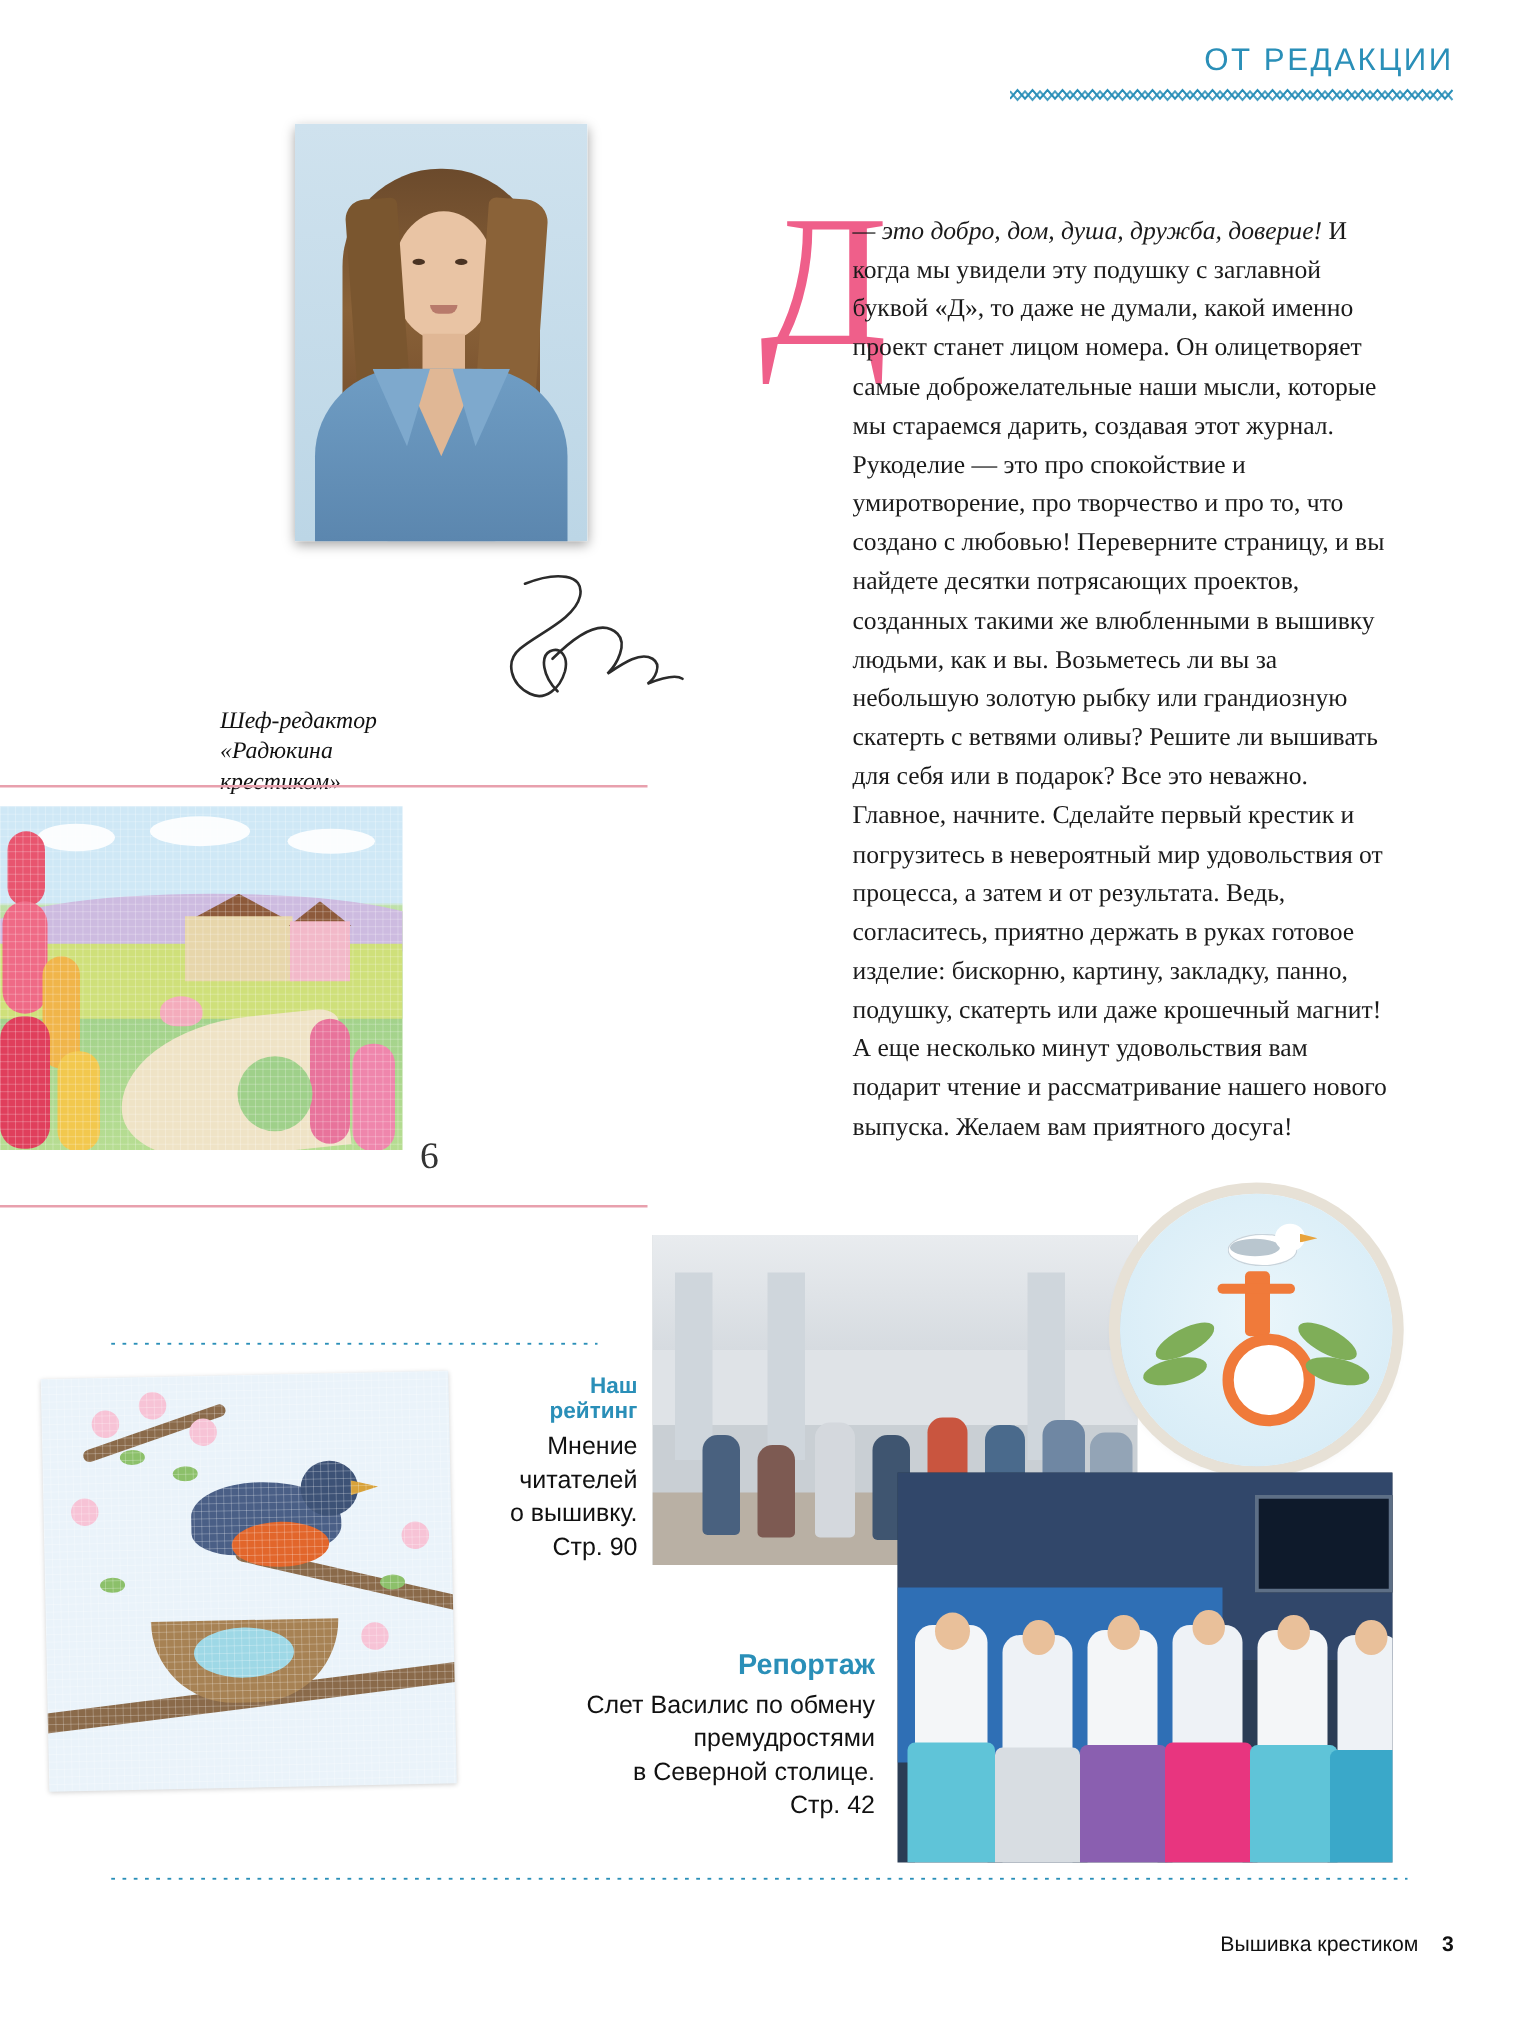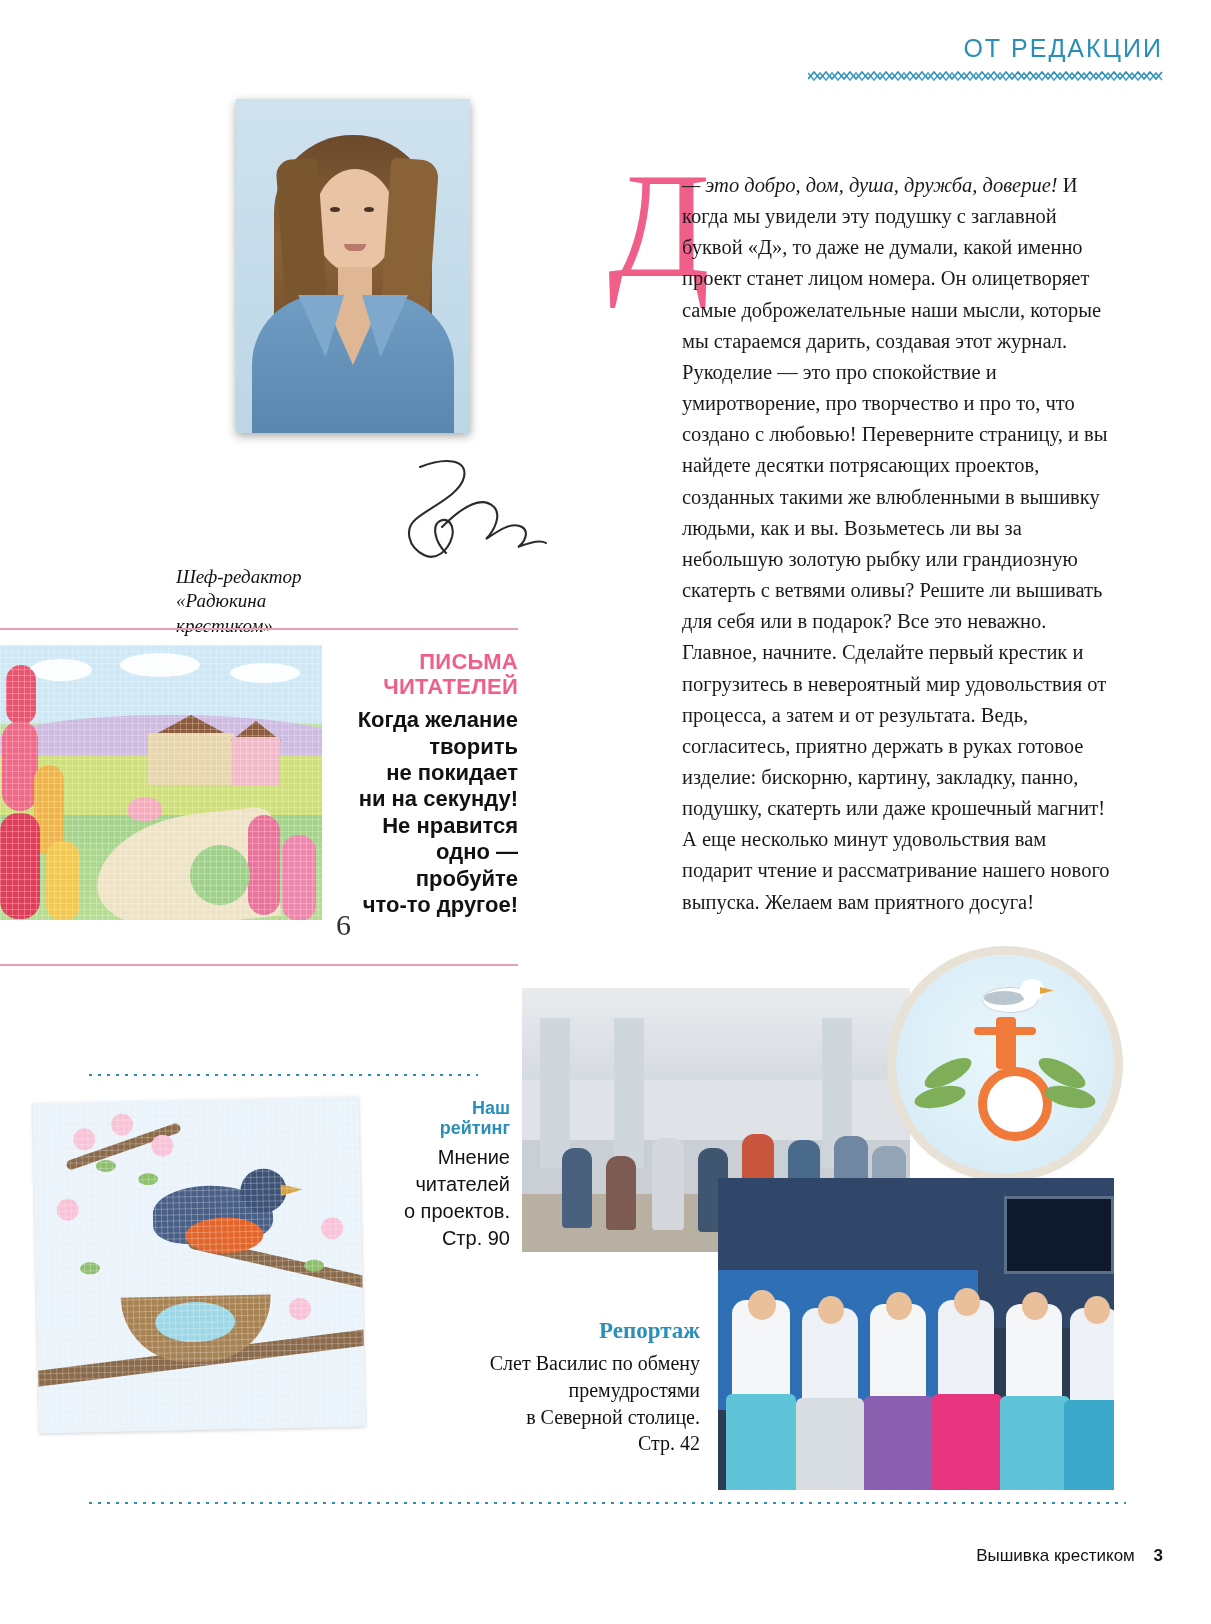--- a/index.html
+++ b/index.html
@@ -220,21 +220,21 @@
   }
   .rp-wall{position:absolute;left:0;top:0;width:396px;height:150px;background:#31476a;}
   .rp-screen{position:absolute;left:286px;top:18px;width:104px;height:72px;background:#0e1a2b;border:3px solid #5d6f86;}
   .rp-banner{position:absolute;left:0;top:92px;width:260px;height:140px;background:#2f6fb5;}
   .rp-person{position:absolute;bottom:0;border-radius:14px 14px 0 0;}
   .rp-head{position:absolute;border-radius:50%;background:#e9c09a;}
   .rp-skirt{position:absolute;bottom:0;border-radius:6px 6px 0 0;}
 
   .reportage-block{
     position:absolute;left:420px;top:1318px;width:280px;
-    font-family:Liberation Serif, serif;text-align:right;
+    font-family:Liberation Sans, sans-serif;text-align:right;
   }
   .rep-kicker{color:#2a8fb8;font-weight:bold;font-size:23px;}
   .rep-text{margin-top:6px;color:#111;font-size:20px;line-height:1.34;}
 
   
   .footer{
     position:absolute;right:48px;top:1546px;
     font-family:"Liberation Sans", sans-serif;font-size:17px;color:#111;
   }
   .footer .num{margin-left:14px;font-weight:bold;}
@@ -308,36 +308,20 @@
     <div class="li-hollyhock" style="left:2px;top:76px;width:36px;height:90px;background:#ef6a86;border-radius:18px;"></div>
     <div class="li-hollyhock" style="left:34px;top:120px;width:30px;height:90px;background:#f0b54a;border-radius:16px;"></div>
     <div class="li-hollyhock" style="left:0px;top:168px;width:40px;height:106px;background:#e03f5c;border-radius:18px;"></div>
     <div class="li-hollyhock" style="left:46px;top:196px;width:34px;height:80px;background:#f2c84e;border-radius:16px;"></div>
     <div class="li-hollyhock" style="left:248px;top:170px;width:32px;height:100px;background:#e8739b;border-radius:16px;"></div>
     <div class="li-hollyhock" style="left:282px;top:190px;width:34px;height:86px;background:#ef86ac;border-radius:16px;"></div>
     <div class="li-hollyhock" style="left:190px;top:200px;width:60px;height:60px;background:#9fd08a;border-radius:30px;"></div>
     <div class="grid-overlay"></div>
   </div>
 
-  <div class="letters-text">
-    <div class="letters-kicker">
-      <div>ПИСЬМА</div>
-      <div>ЧИТАТЕЛЕЙ</div>
-    </div>
-    <div class="letters-head">
-      <div>Когда желание</div>
-      <div>творить</div>
-      <div>не покидает</div>
-      <div>ни на секунду!</div>
-      <div>Не нравится</div>
-      <div>одно —</div>
-      <div>пробуйте</div>
-      <div>что-то другое!</div>
-    </div>
-  </div>
   <div class="letters-page">6</div>
   <div class="rule-bottom"></div>
 
   <div class="issue-dots"></div>
 
   <div class="bird-img">
     <div class="bird-branch" style="left:-10px;top:250px;width:350px;height:16px;transform:rotate(-6deg);"></div>
     <div class="bird-branch" style="left:150px;top:160px;width:200px;height:12px;transform:rotate(14deg);"></div>
     <div class="bird-branch" style="left:30px;top:40px;width:120px;height:10px;transform:rotate(-18deg);"></div>
     <div class="bird-body"></div>
@@ -360,21 +344,21 @@
   </div>
 
   <div class="rating-block">
     <div class="rating-kicker">
       <div>Наш</div>
       <div>рейтинг</div>
     </div>
     <div class="rating-text">
       <div>Мнение</div>
       <div>читателей</div>
-      <div>о проектов.</div>
+      <div>о вышивку.</div>
       <div>Стр. 90</div>
     </div>
   </div>
 
   <div class="fair-img">
     <div class="fair-ceiling"></div>
     <div class="fair-wall"></div>
     <div class="fair-col" style="left:18px;"></div>
     <div class="fair-col" style="left:92px;"></div>
     <div class="fair-col" style="left:300px;"></div>

